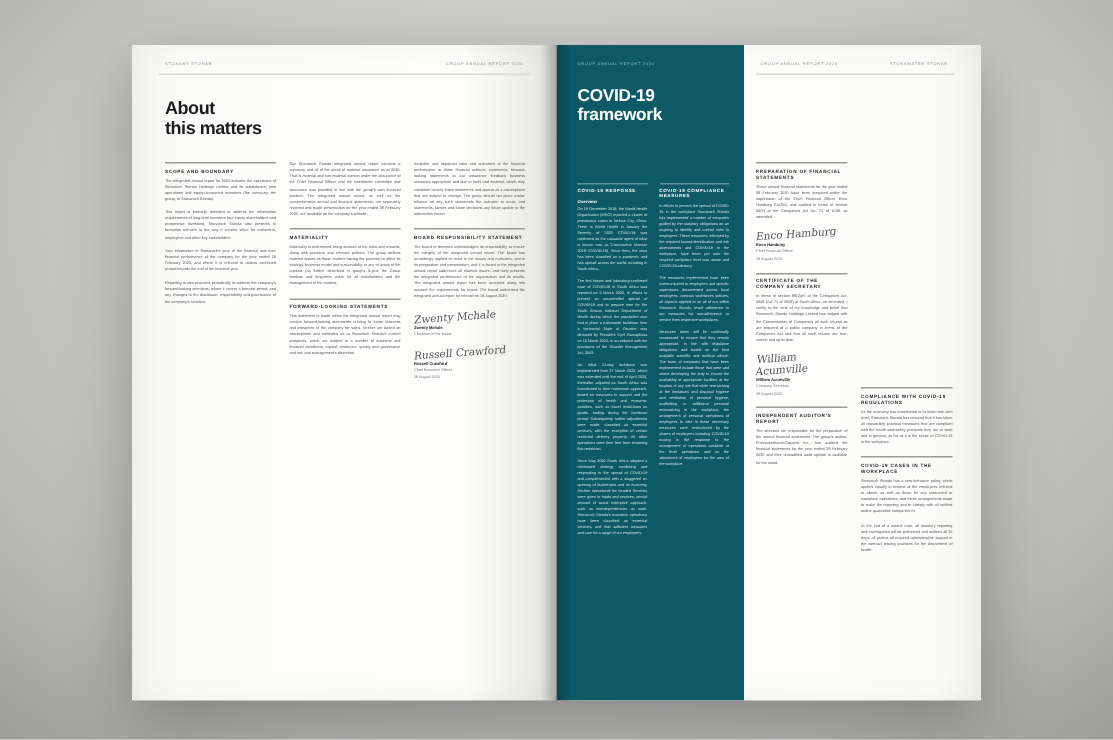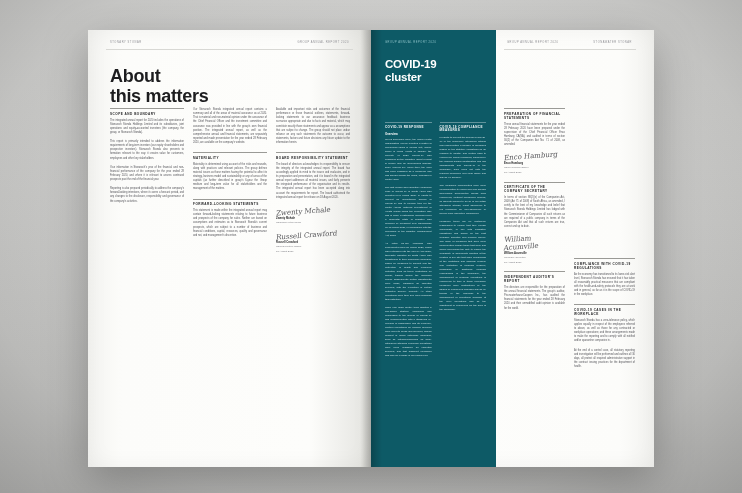--- a/index.html
+++ b/index.html
@@ -31,21 +31,21 @@
      pointer-events:none;}
 
   
   .runhead{position:absolute;top:11px;font-size:2.6px;letter-spacing:0.55px;color:#8e8e93;
            text-transform:uppercase;white-space:nowrap;}
   .runhead.l-left{left:22px;}
   .runhead.l-right{right:22px;}
   .rule-top{position:absolute;left:18px;right:18px;top:19px;height:0.5px;background:#d8d8d4;}
 
   
-  .about-title{position:absolute;left:22px;top:36px;font-size:18px;line-height:1.12;
+  .about-title{position:absolute;left:22px;top:36px;font-size:12px;line-height:1.12;
       font-weight:700;color:#1d1d1f;letter-spacing:-0.3px;}
   .l-cols{position:absolute;left:22px;top:78px;width:240px;height:335px;
       display:flex;gap:9px;}
   .col{width:74px;}
   .sec-h{font-size:3.1px;font-weight:700;letter-spacing:0.5px;color:#1d1d1f;
       text-transform:uppercase;margin-bottom:3px;line-height:1.3;}
   .para{font-size:2.55px;line-height:1.62;color:#55555a;text-align:justify;margin-bottom:5px;
       -webkit-hyphens:auto;hyphens:auto;}
   .blk{margin-bottom:7px;}
 
@@ -150,21 +150,21 @@
   <div class="page right">
 
     <div class="runhead l-left" style="left:136px;">GROUP ANNUAL REPORT 2020</div>
     <div class="runhead l-right">STONAWATER STONAR</div>
     <div class="rule-top" style="left:133px;"></div>
 
     <div class="covid-panel">
       <div class="runhead l-left" style="left:14px;color:#8fc3c9;">GROUP ANNUAL REPORT 2020</div>
       <div class="covid-title">
         <div>COVID-19</div>
-        <div>cluster</div>
+        <div>framework</div>
       </div>
 
       <div class="covid-cols">
         <div class="ccol">
           <div class="c-rule"></div>
           <div class="c-h">COVID-19 RESPONSE</div>
           <div class="c-sub">Overview</div>
           <div class="c-para">On 15 December 2019, the World Health Organisation (WHO) reported a cluster of pneumonia cases in Wuhan City, China. There is World Health in January the Severity of 2020 COVID-19 was confirmed as the causative agent of what is known now as 'Coronavirus Disease 2019' (COVID-19). Since then, the virus has been classified as a pandemic and has spread across the world, including in South Africa.</div>
           <div class="c-para">The first known and laboratory-confirmed case of COVID-19 in South Africa was reported on 5 March 2020. In efforts to prevent an uncontrolled spread of COVID-19 and to prepare time for the South African National Department of Health during which the population also had in place a nationwide lockdown from a horizontal State of Disaster was declared by President Cyril Ramaphosa on 15 March 2020, in accordance with the provisions of the Disaster Management Act, 2002.</div>
           <div class="c-para">An initial 21-day lockdown was implemented from 27 March 2020, which was extended until the end of April 2020, thereafter adjusted as South Africa was transitioned to their framework approach, based on measures to support and the protection of health and economic activities, such as travel restrictions on goods, trading during the lockdown period. Subsequently further adjustments were made, classified as essential services, with the exception of certain restricted delivery property. All other operations were then free from resuming this restriction.</div>

